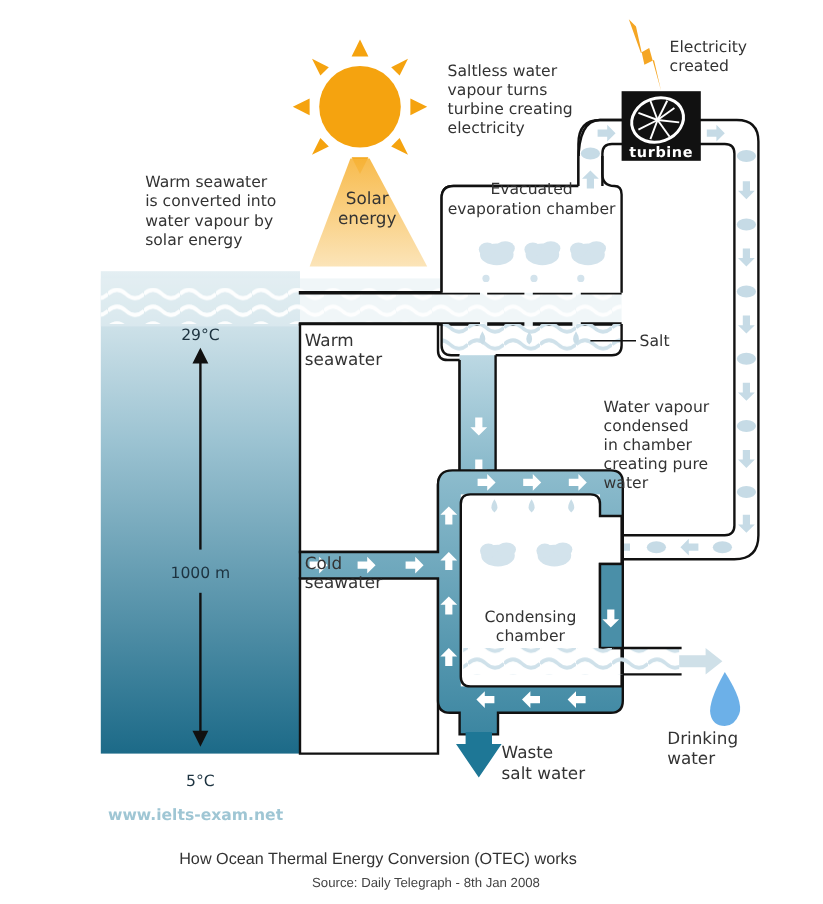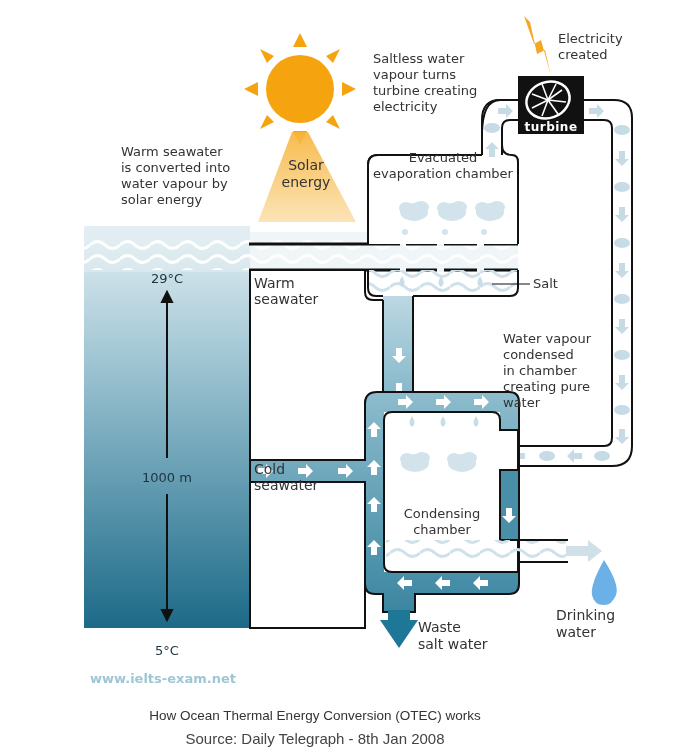--- a/index.html
+++ b/index.html
@@ -4,21 +4,21 @@
 <style>
   html, body { margin:0; padding:0; background:#ffffff; }
   body { width:686px; height:753px; position:relative; overflow:hidden; font-family:"DejaVu Sans", sans-serif; }
   #diagram { position:absolute; left:0; top:0; }
   .lbl { font-family:"DejaVu Sans", sans-serif; fill:#333333; font-size:13px; }
   .lbl-dark { fill:#1d3340; }
   .watermark { font-family:"DejaVu Sans", sans-serif; font-weight:bold; font-size:13px; fill:#9fc6d4; }
   .turbine-txt { font-family:"DejaVu Sans", sans-serif; font-size:12px; fill:#ffffff; font-weight:bold; letter-spacing:0.5px; }
   .caption { position:absolute; left:0; width:630px; text-align:center; font-family:"Liberation Sans", sans-serif; color:#333; }
   .caption.title { top:708px; font-size:13.5px; }
-  .caption.source { top:730px; font-size:15px; color:#444; }
+  .caption.source { top:730px; font-size:11px; color:#444;padding-left:40px; }
 </style>
 </head>
 <body>
 
 <svg id="diagram" width="686" height="700" viewBox="0 0 686 700" xmlns="http://www.w3.org/2000/svg">
   <defs>
     <linearGradient id="oceanGrad" x1="0" y1="0" x2="0" y2="1">
       <stop offset="0" stop-color="#e4eff3"></stop>
       <stop offset="0.35" stop-color="#9cc3d2"></stop>
       <stop offset="1" stop-color="#1c6a88"></stop>

